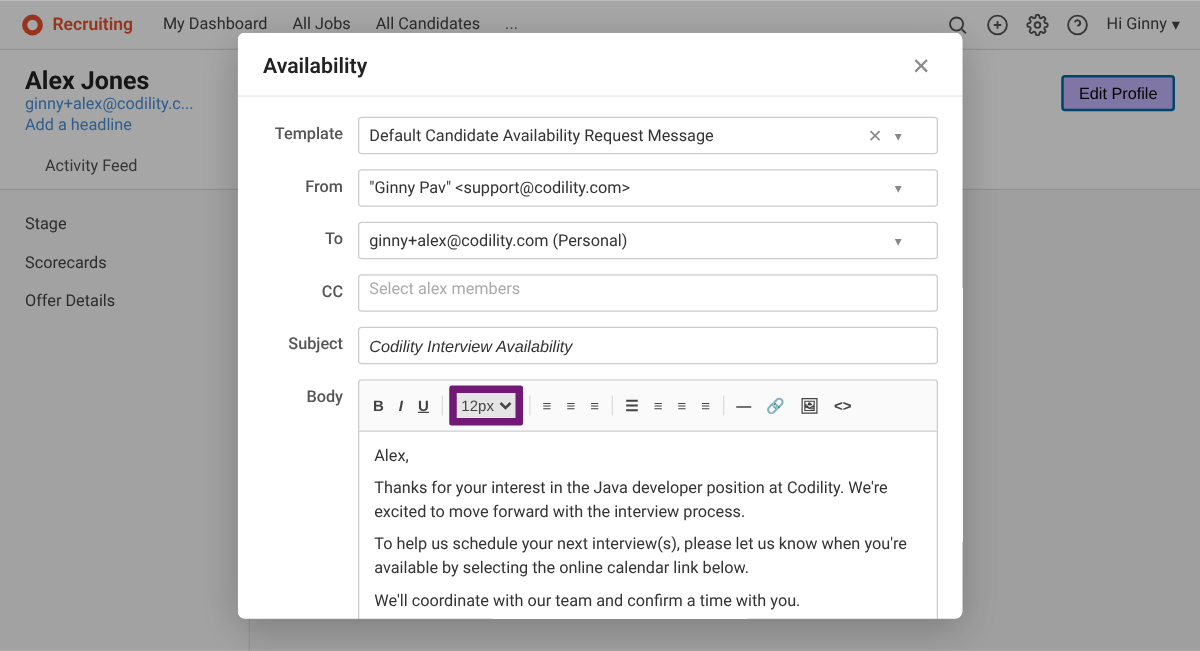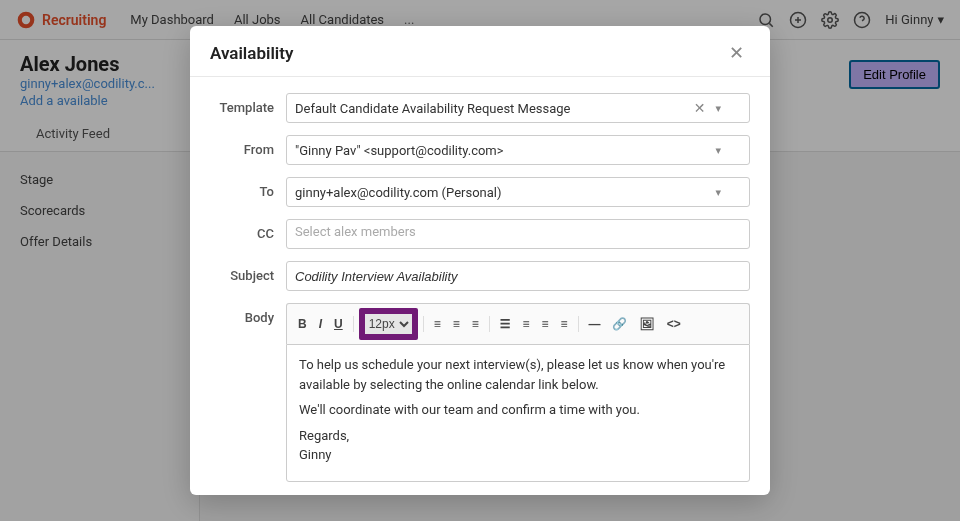--- a/index.html
+++ b/index.html
@@ -341,21 +341,21 @@
         <span>▾</span>
       </div>
     </div>
   </nav>
 
   <div class="candidate-header">
     <div style="display:flex; align-items:flex-start; justify-content:space-between;">
       <div>
         <div class="candidate-name">Alex Jones</div>
         <a class="candidate-email-link">ginny+alex@codility.c...</a>
-        <div class="candidate-headline">Add a available</div>
+        <div class="candidate-headline">Add a headline</div>
       </div>
       <div style="display:flex; gap:10px; padding-top:8px;">
         <button style="background:#c4b5fd;border:2px solid #0369a1;border-radius:3px;padding:5px 12px;cursor:pointer;font-size:13px;">Edit Profile</button>
       </div>
     </div>
     <div class="candidate-tabs">
       <div class="c-tab">Activity Feed</div>
     </div>
   </div>
 
@@ -452,20 +452,22 @@
             <button class="toolbar-btn">≡</button>
             <button class="toolbar-btn">≡</button>
             <div class="toolbar-sep"></div>
             <button class="toolbar-btn">—</button>
             <button class="toolbar-btn">🔗</button>
             <button class="toolbar-btn">🖼</button>
             <button class="toolbar-btn">&lt;&gt;</button>
           </div>
 
           <div class="editor-body">
+            <p>Alex,</p>
+            <p>Thanks for your interest in the Java developer position at Codility. We're excited to move forward with the interview process.</p>
             <p>To help us schedule your next interview(s), please let us know when you're available by selecting the online calendar link below.</p>
             <p>We'll coordinate with our team and confirm a time with you.</p>
             <p>Regards,<br>Ginny</p>
           </div>
         </div>
       </div>
 
     </div>
 
   </div>

